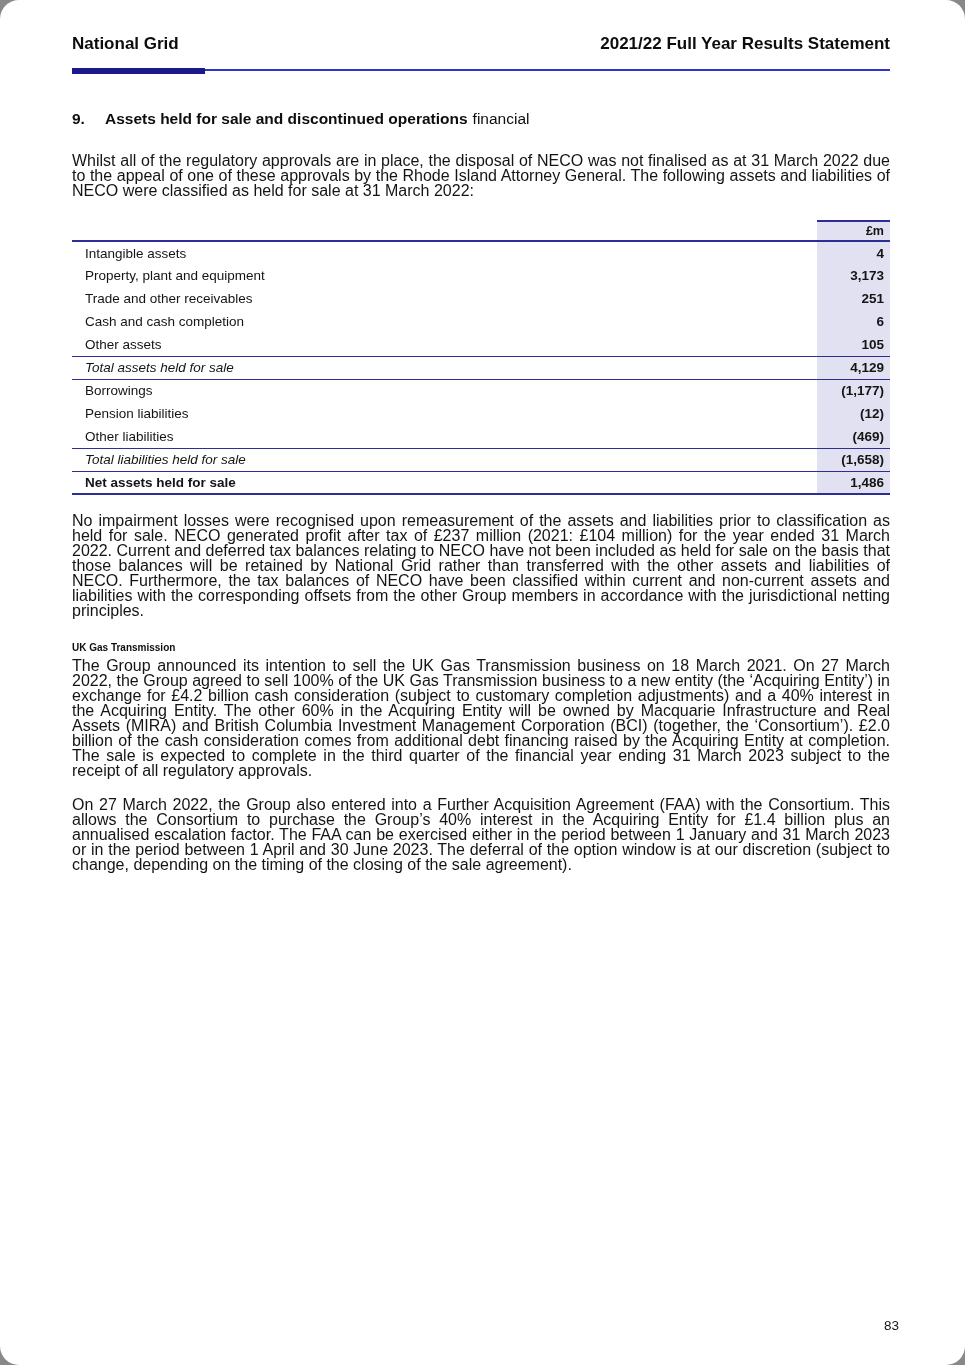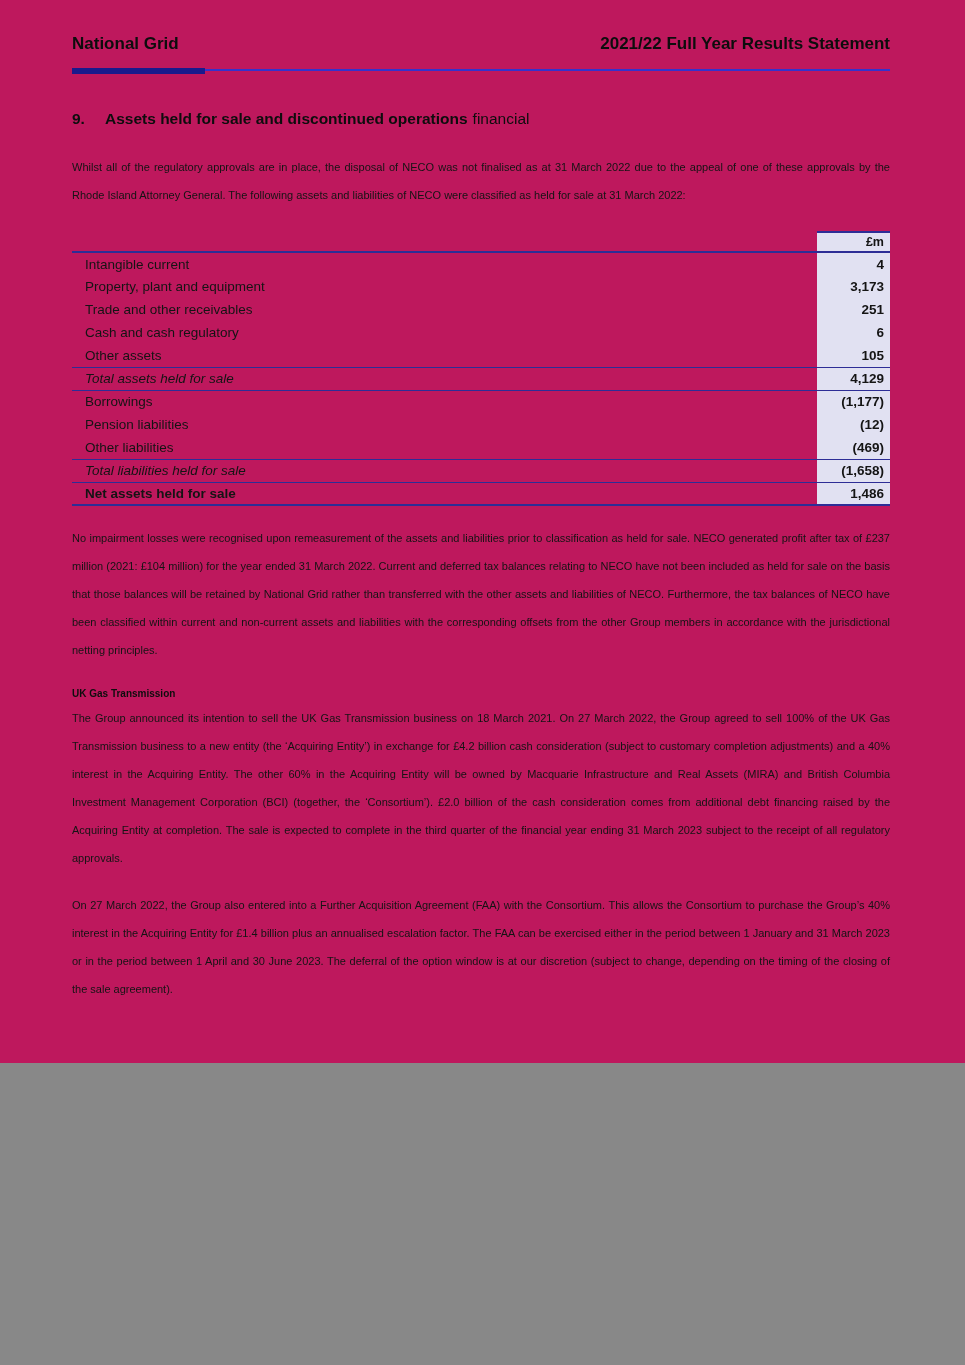--- a/index.html
+++ b/index.html
@@ -1,25 +1,26 @@
 <!DOCTYPE html>
 <html><head>
 <meta charset="utf-8">
 <style>
   * { margin: 0; padding: 0; box-sizing: border-box; }
   html, body { background: #888; }
   .page {
     position: relative;
     width: 965px;
-    height: 1063px;
+    height: 1365px;
     margin: 0 auto;
-    background: #be185d;
+    background: #ffffff;
     font-family: "Liberation Sans", "DejaVu Sans", sans-serif;
     color: #111111;
     overflow: hidden;
+    border-radius: 19px;
   }
   
   .doc-header {
     position: absolute;
     top: 34px; left: 72px; right: 75px;
     display: flex;
     justify-content: space-between;
     align-items: baseline;
     font-size: 17px;
     font-weight: bold;
@@ -41,22 +42,22 @@
   .section-heading {
     display: flex;
     font-size: 15.5px;
     line-height: 20px;
     color: #0d0d0d;
   }
   .section-heading .num { font-weight: bold; width: 33px; flex: none; }
   .section-heading .title { font-weight: bold; }
   .section-heading .cont { font-weight: normal; margin-left: 5px; }
   p.body {
-    font-size: 11px;
-    line-height: 28px;
+    font-size: 16px;
+    line-height: 15px;
     text-align: justify;
     color: #141414;
   }
   .p-intro   { margin-top: 24px; }
   .p-after   { margin-top: 18px; }
   .p-ukgas   { margin-top: 0; }
   .p-faa     { margin-top: 19px; }
   .uk-heading {
     margin-top: 20px;
     font-size: 10px;
@@ -120,33 +121,33 @@
 
     <p class="body p-intro">Whilst all of the regulatory approvals are in place, the disposal of NECO was not finalised as at 31 March 2022 due to the appeal of one of these approvals by the Rhode Island Attorney General. The following assets and liabilities of NECO were classified as held for sale at 31 March 2022:</p>
 
     <table class="fin">
       <tbody>
         <tr class="unit-row">
           <td class="lbl"></td>
           <td class="val">£m</td>
         </tr>
         <tr>
-          <td class="lbl">Intangible current</td>
+          <td class="lbl">Intangible assets</td>
           <td class="val">4</td>
         </tr>
         <tr>
           <td class="lbl">Property, plant and equipment</td>
           <td class="val">3,173</td>
         </tr>
         <tr>
           <td class="lbl">Trade and other receivables</td>
           <td class="val">251</td>
         </tr>
         <tr>
-          <td class="lbl">Cash and cash regulatory</td>
+          <td class="lbl">Cash and cash completion</td>
           <td class="val">6</td>
         </tr>
         <tr>
           <td class="lbl">Other assets</td>
           <td class="val">105</td>
         </tr>
         <tr class="total-row">
           <td class="lbl">Total assets held for sale</td>
           <td class="val">4,129</td>
         </tr>

